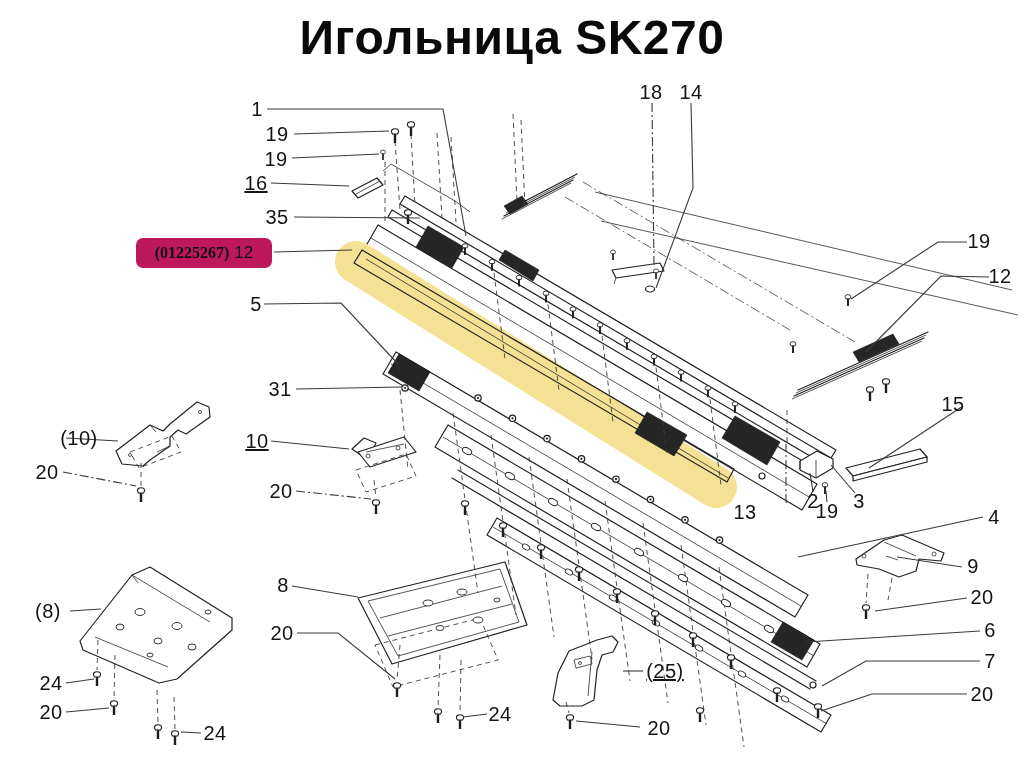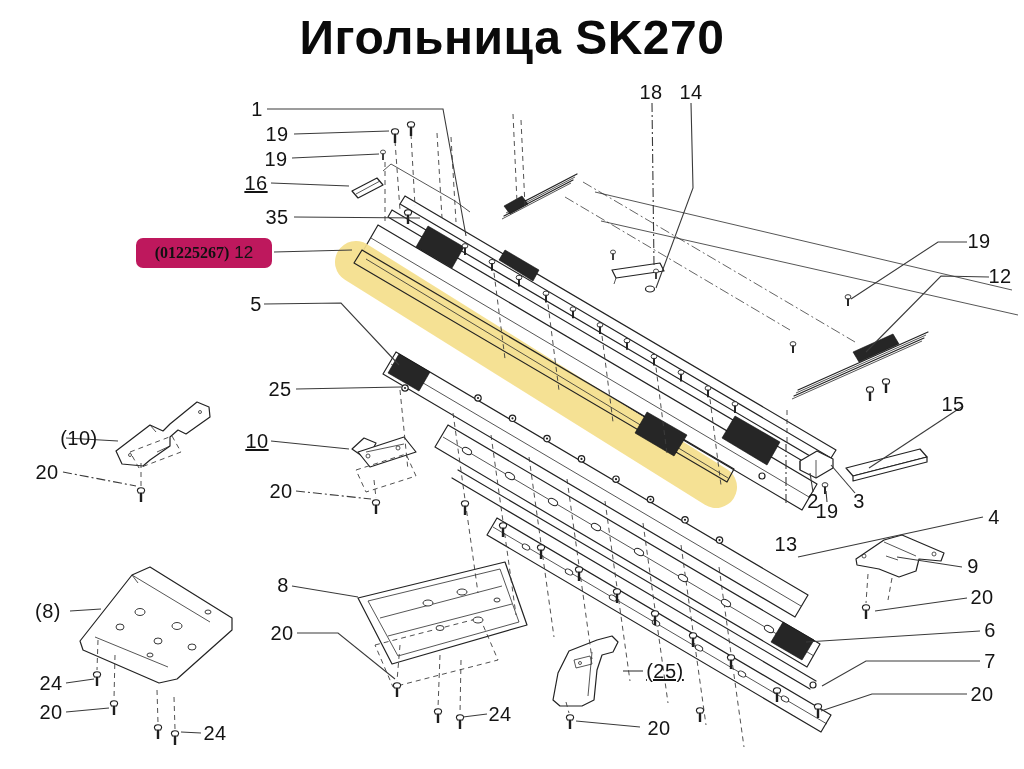--- a/index.html
+++ b/index.html
@@ -486,27 +486,27 @@
       <div class="callout" style="left: 257px; top: 109px;">1</div>
       <div class="callout" style="left: 277px; top: 134px;">19</div>
       <div class="callout" style="left: 276px; top: 159px;">19</div>
       <div class="callout" style="left: 256px; top: 183px; text-decoration: underline;">16</div>
       <div class="callout" style="left: 277px; top: 217px;">35</div>
       <div class="callout" style="left: 651px; top: 92px;">18</div>
       <div class="callout" style="left: 691px; top: 92px;">14</div>
       <div class="callout" style="left: 979px; top: 241px;">19</div>
       <div class="callout" style="left: 1000px; top: 276px;">12</div>
       <div class="callout" style="left: 256px; top: 304px;">5</div>
-      <div class="callout" style="left: 280px; top: 389px;">25</div>
+      <div class="callout" style="left: 280px; top: 389px;">31</div>
       <div class="callout" style="left: 257px; top: 441px; text-decoration: underline;">10</div>
       <div class="callout" style="left: 281px; top: 491px;">20</div>
       <div class="callout" style="left: 42px; top: 438px; margin-left: 37px;">(10)</div>
       <div class="callout" style="left: 47px; top: 472px;">20</div>
       <div class="callout" style="left: 935px; top: 404px; margin-left: 18px;">15</div>
-      <div class="callout" style="left: 786px; top: 512px; margin-top: 32px;">13</div>
+      <div class="callout" style="left: 745px; top: 512px;">13</div>
       <div class="callout" style="left: 813px; top: 501px;">2</div>
       <div class="callout" style="left: 827px; top: 511px;">19</div>
       <div class="callout" style="left: 859px; top: 501px;">3</div>
       <div class="callout" style="left: 994px; top: 517px;">4</div>
       <div class="callout" style="left: 973px; top: 566px;">9</div>
       <div class="callout" style="left: 982px; top: 597px;">20</div>
       <div class="callout" style="left: 990px; top: 630px;">6</div>
       <div class="callout" style="left: 990px; top: 661px;">7</div>
       <div class="callout" style="left: 982px; top: 694px;">20</div>
       <div class="callout" style="left: 48px; top: 611px;">(8)</div>

